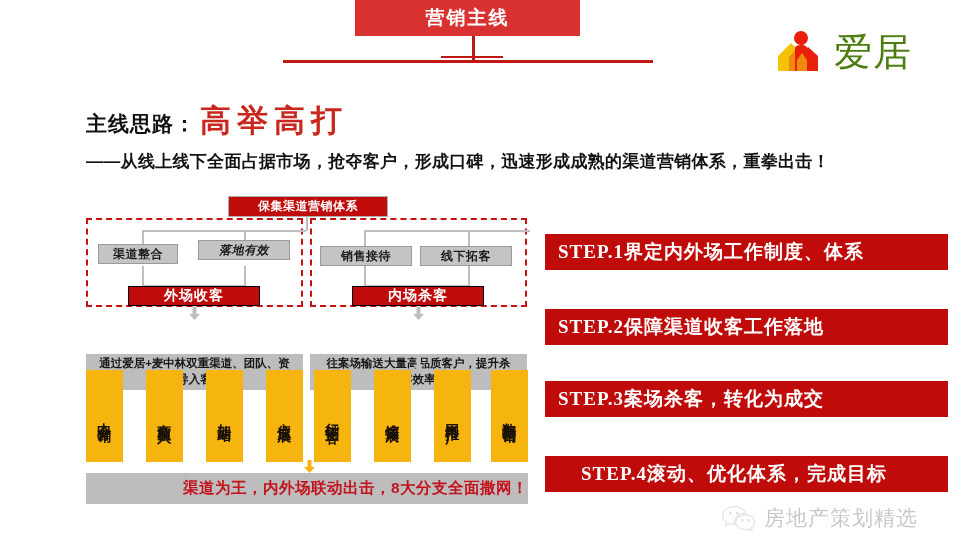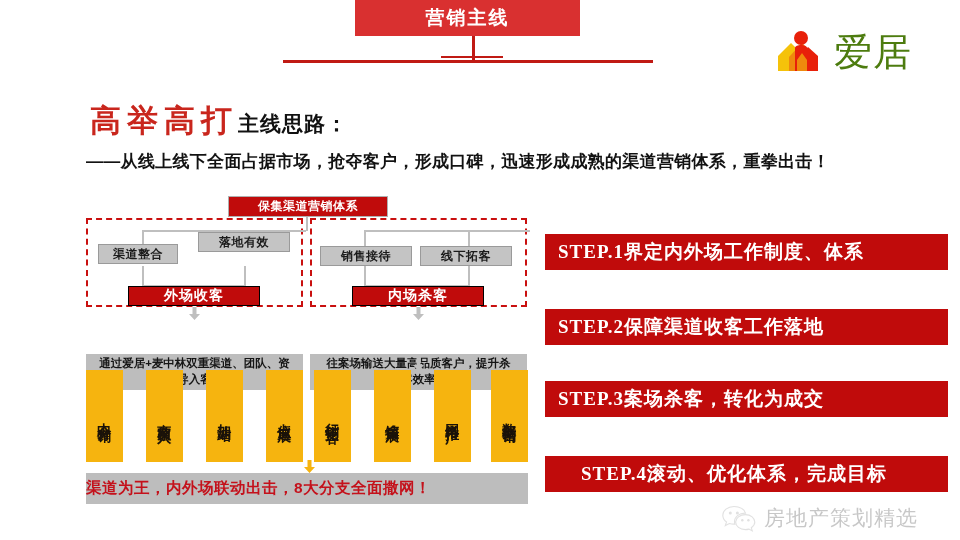--- a/index.html
+++ b/index.html
@@ -220,21 +220,21 @@
     left: 86px;
     top: 473px;
     width: 442px;
     height: 31px;
     background: #bdbdbd;
     color: #c4111b;
     font-size: 15.5px;
     font-weight: bold;
     display: flex;
     align-items: center;
-    justify-content: flex-start;
+    justify-content: flex-end;
     letter-spacing: 0.5px;
   }
 
   
   #steps { position: absolute; left: 540px; top: 0; width: 420px; height: 540px; }
   .step-bar {
     position: absolute;
     left: 5px;
     width: 403px;
     height: 36px;
@@ -286,43 +286,43 @@
     <path d="M14 27 L27 13 L41 27 L41 41 L14 41 Z" fill="#ef8a0d"></path>
     <path d="M24 26 L33 17 L43 26 L43 41 L24 41 Z" fill="#e8200a"></path>
     <circle cx="26" cy="8" r="7" fill="#e8200a"></circle>
     <path d="M20 18 C20 14 32 14 32 18 L32 41 L20 41 Z" fill="#e8200a"></path>
     <path d="M22 30 L27 23 L32 30 L32 41 L22 41 Z" fill="#ef8a0d"></path>
   </svg>
   <span id="brand-name">爱居</span>
 </div>
 
 <div id="headline-row">
+  <span id="headline-label">主线思路：</span>
   <span id="headline-emph">高举高打</span>
-  <span id="headline-label">主线思路：</span>
 </div>
 <div id="subheadline">——从线上线下全面占据市场，抢夺客户，形成口碑，迅速形成成熟的渠道营销体系，重拳出击！</div>
 
 <div id="diagram">
 
   <div id="root-node">
     <span>保集渠道营销体系</span>
   </div>
 
   <div class="connector" style="left:306px; top:217px; width:2px; height:14px;"></div>
 
   <div class="group-box" id="group-outer"></div>
 
   <div class="connector" style="left:142px; top:230px; width:164px; height:2px;"></div>
   <div class="connector" style="left:142px; top:230px; width:2px; height:17px;"></div>
   <div class="connector" style="left:244px; top:230px; width:2px; height:17px;"></div>
 
   <div class="leaf-node" style="left:98px; width:80px; top:238px;margin-top:6px;">
     <span>渠道整合</span>
   </div>
-  <div class="leaf-node" style="left:198px; width:92px; top:232px;">
+  <div class="leaf-node" style="left:198px; width:92px; top:240px;font-style:italic;">
     <span>落地有效</span>
   </div>
 
   <div class="connector" style="left:142px; top:266px; width:2px; height:20px;"></div>
   <div class="connector" style="left:244px; top:266px; width:2px; height:20px;"></div>
   <div class="connector" style="left:142px; top:285px; width:104px; height:2px;"></div>
 
   <div class="result-node" style="left:128px; width:132px; top:286px;">
     <span>外场收客</span>
   </div>

